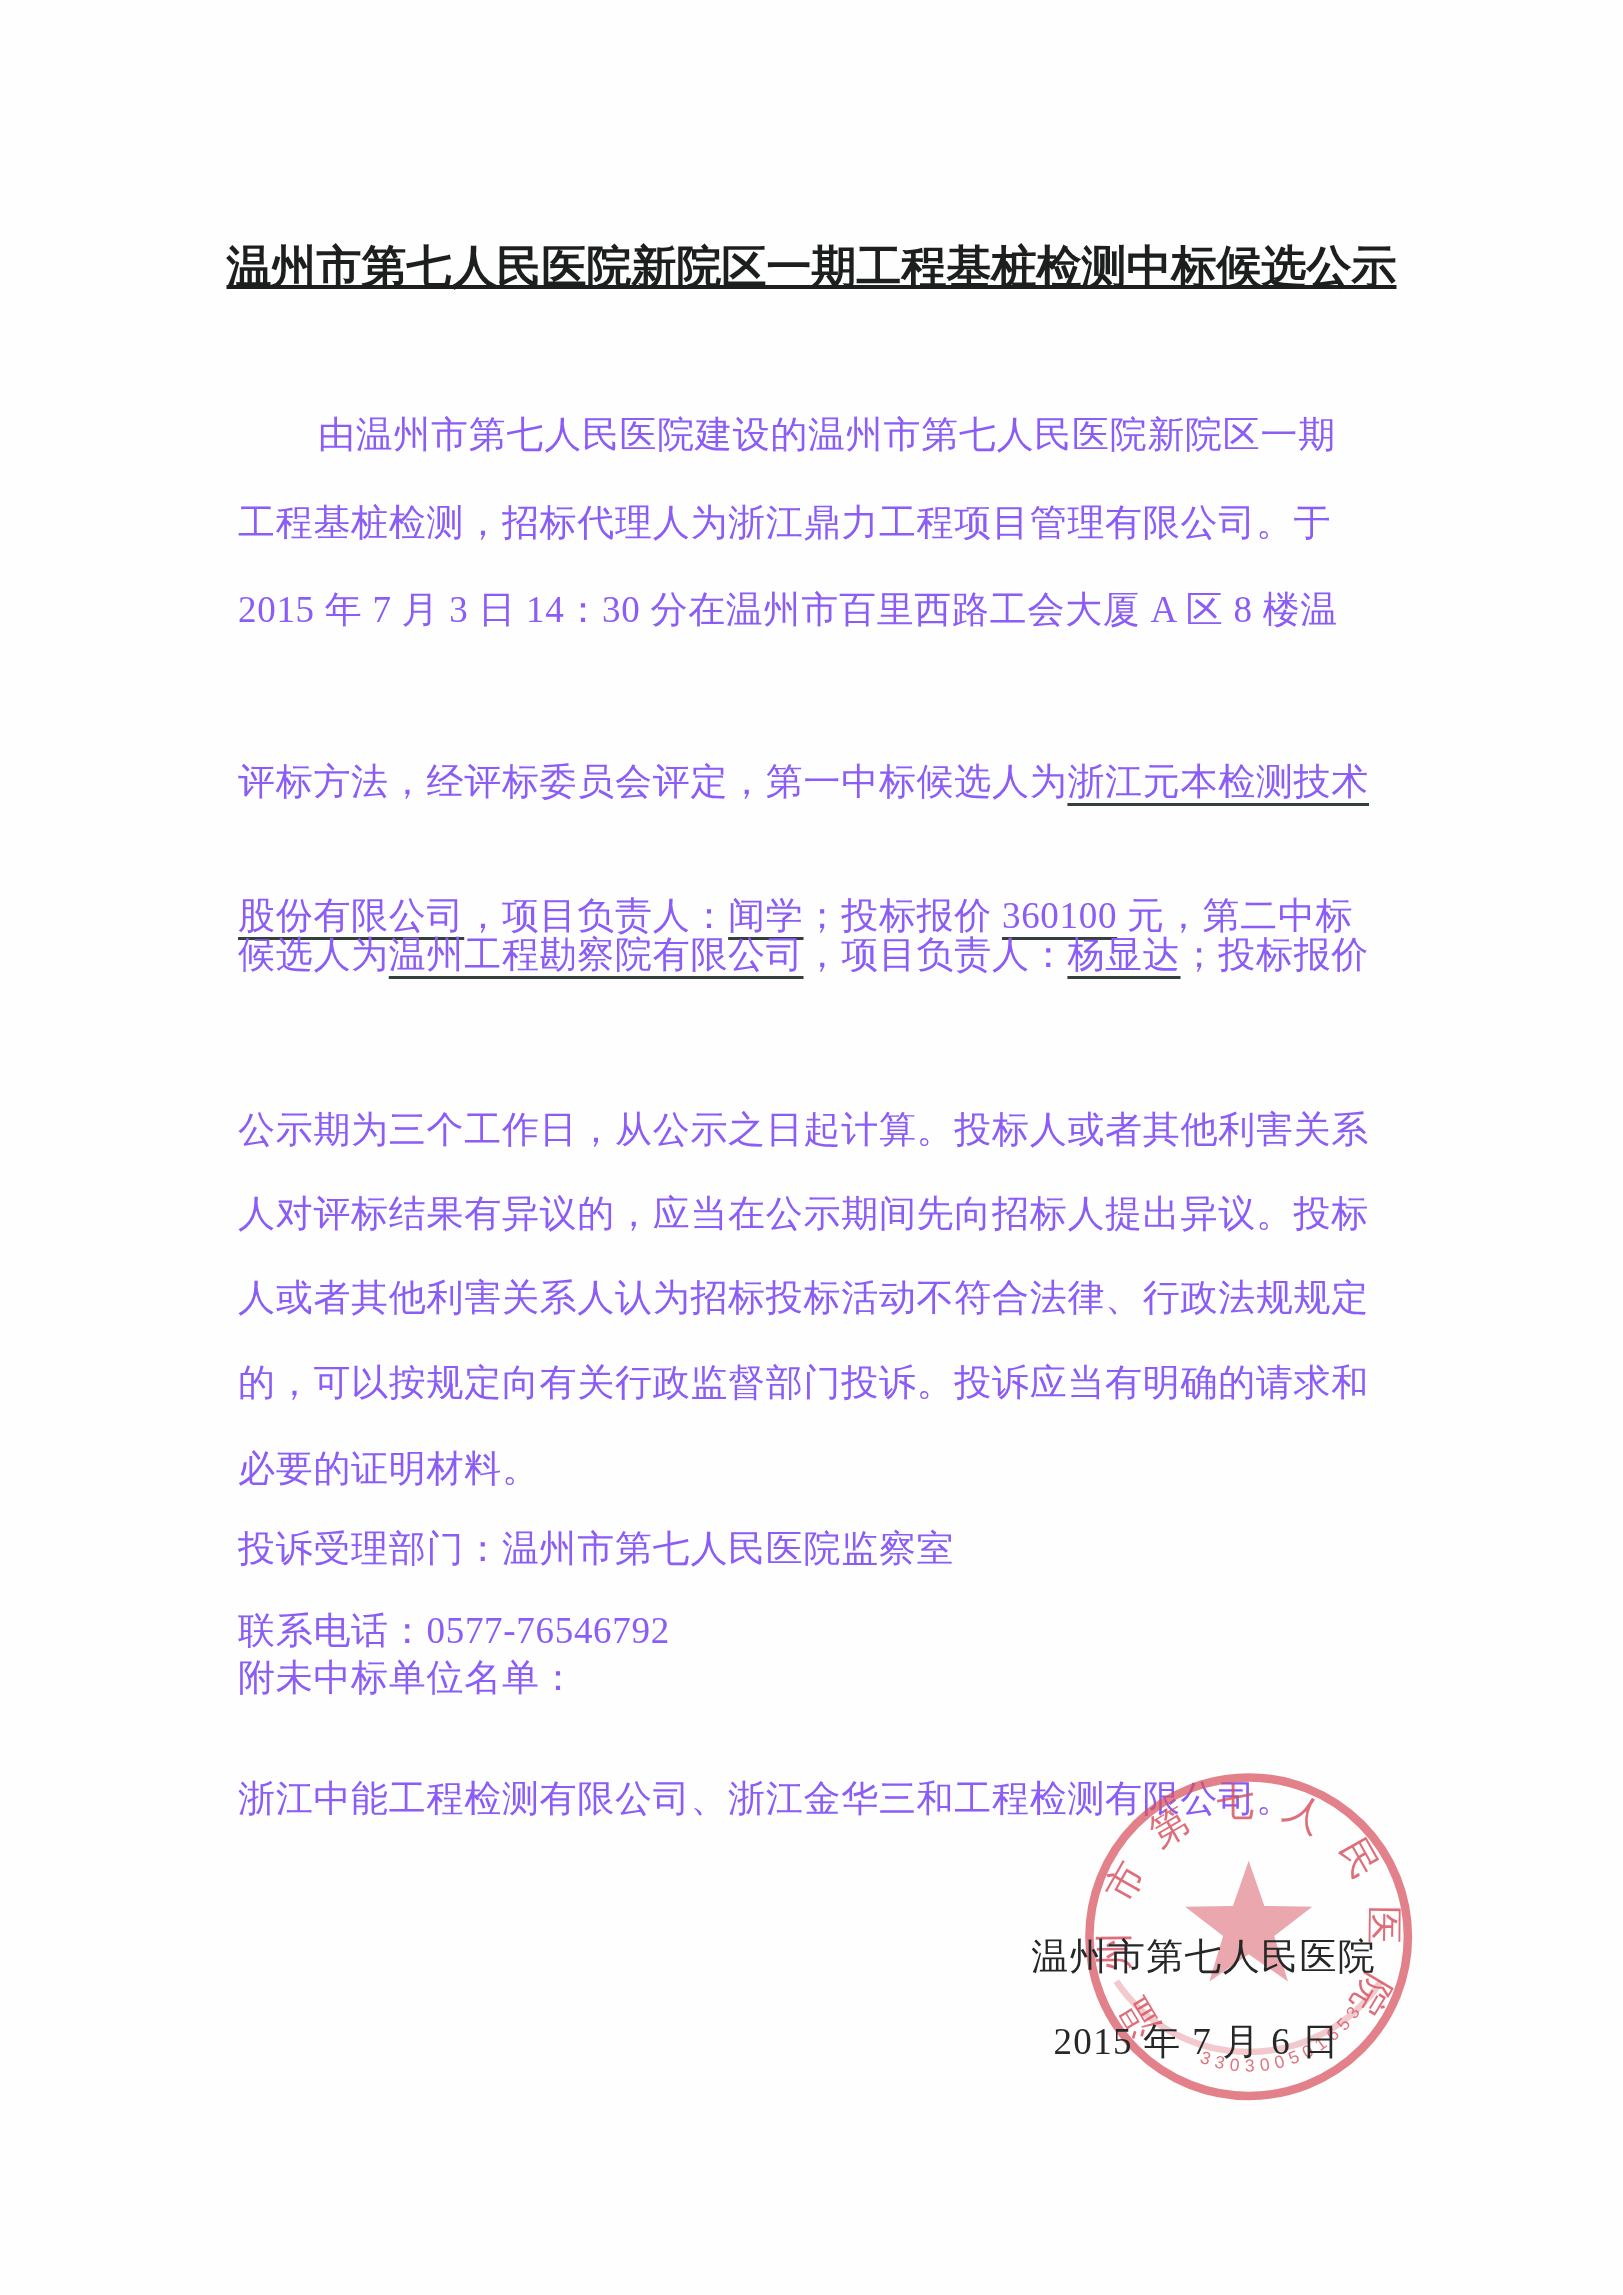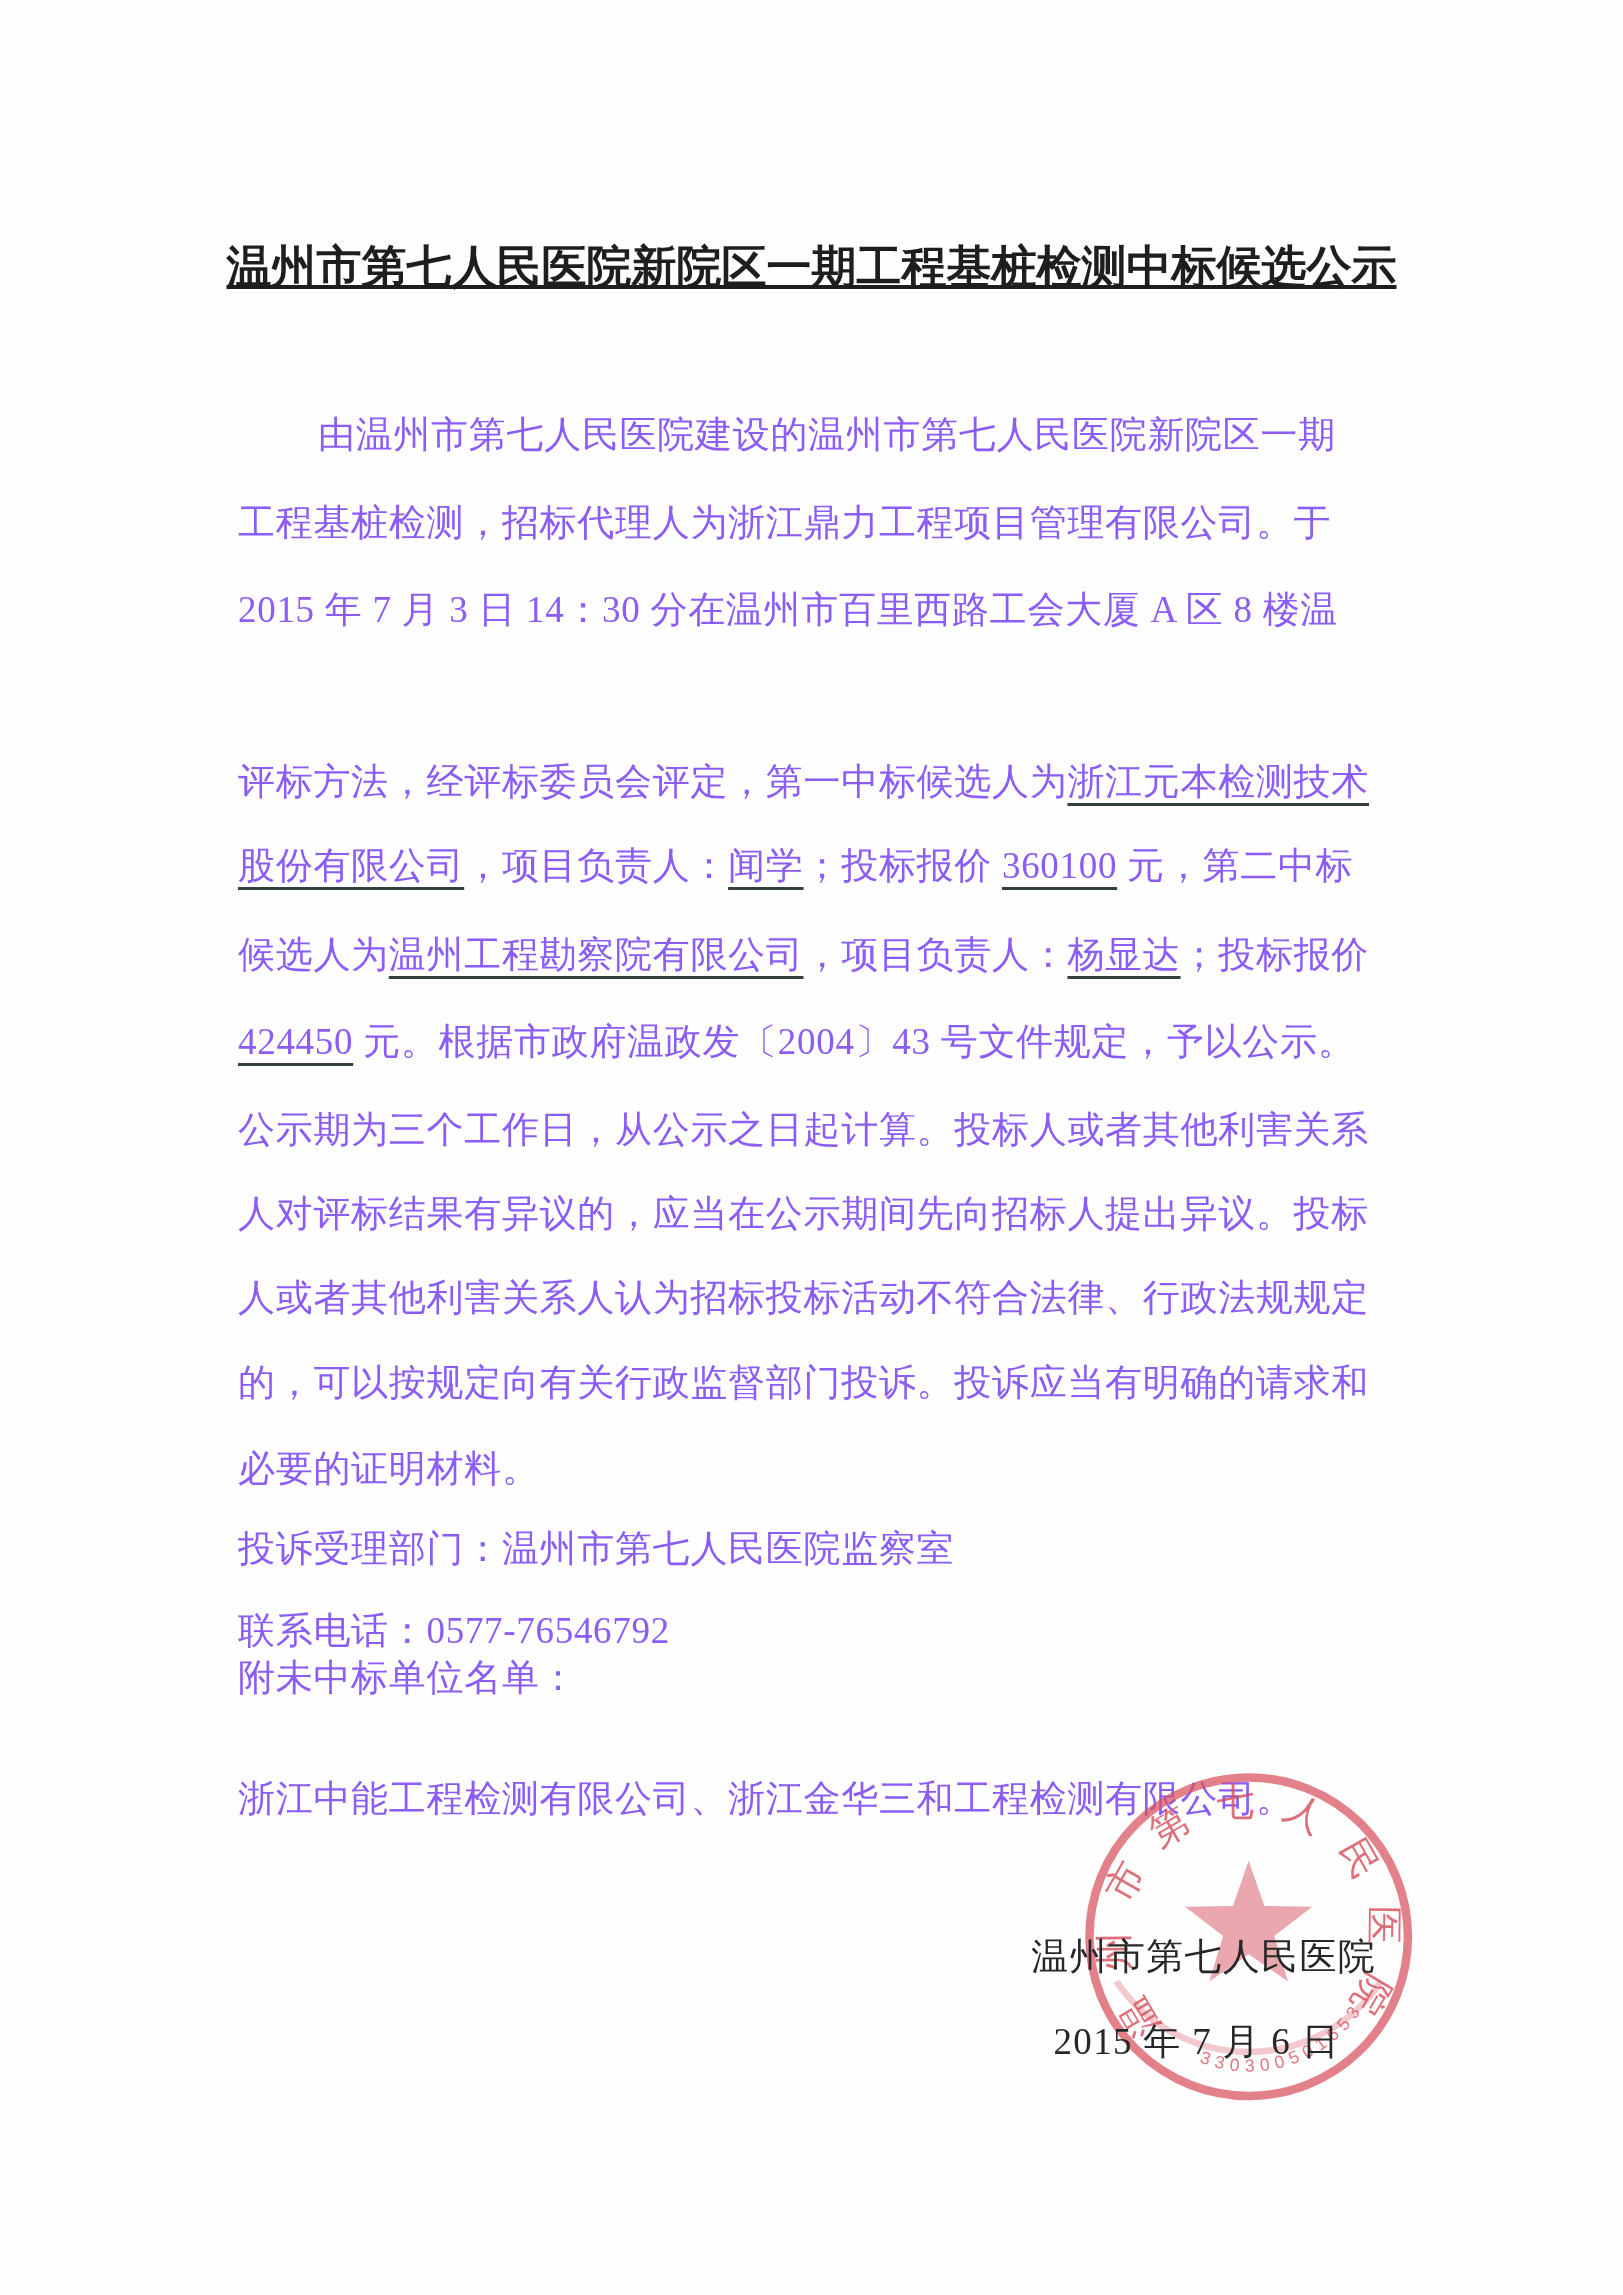--- a/index.html
+++ b/index.html
@@ -62,23 +62,22 @@
 <body>
 
 <div class="page">
 
   <div class="doc-title">温州市第七人民医院新院区一期工程基桩检测中标候选公示</div>
 
   <div class="bline indent" style="top:411px"><span>由温州市第七人民医院建设的温州市第七人民医院新院区一期</span></div>
   <div class="bline" style="top:499px"><span>工程基桩检测，招标代理人为浙江鼎力工程项目管理有限公司。于</span></div>
   <div class="bline" style="top:586px"><span>2015 年 7 月 3 日 14：30 分在温州市百里西路工会大厦 A 区 8 楼温</span></div>
   <div class="bline" style="top:758px"><span>评标方法，经评标委员会评定，第一中标候选人为</span><span class="u">浙江元本检测技术</span></div>
-  <div class="bline" style="top:842px"><span class="u">股份有限公司</span><span>，项目负责人：</span><span class="u">闻学</span><span>；投标报价 </span><span class="u">360100</span><span> 元，第二中标</span></div>
+  <div class="bline" style="top:892px"><span class="u">股份有限公司</span><span>，项目负责人：</span><span class="u">闻学</span><span>；投标报价 </span><span class="u">360100</span><span> 元，第二中标</span></div>
   <div class="bline" style="top:931px"><span>候选人为</span><span class="u">温州工程勘察院有限公司</span><span>，项目负责人：</span><span class="u">杨显达</span><span>；投标报价</span></div>
-  <div class="bline" style="top:1018px"><span class="u">424450</span><span> 元。根据市政府温政发〔2004〕43 号文件规定，予以公示。</span></div>
   <div class="bline" style="top:1106px"><span>公示期为三个工作日，从公示之日起计算。投标人或者其他利害关系</span></div>
   <div class="bline" style="top:1190px"><span>人对评标结果有异议的，应当在公示期间先向招标人提出异议。投标</span></div>
   <div class="bline" style="top:1274px"><span>人或者其他利害关系人认为招标投标活动不符合法律、行政法规规定</span></div>
   <div class="bline" style="top:1359px"><span>的，可以按规定向有关行政监督部门投诉。投诉应当有明确的请求和</span></div>
   <div class="bline" style="top:1445px"><span>必要的证明材料。</span></div>
 
   <div class="bline" style="top:1525px"><span>投诉受理部门：温州市第七人民医院监察室</span></div>
   <div class="bline" style="top:1607px"><span>联系电话：0577-76546792</span></div>
   <div class="bline" style="top:1654px"><span>附未中标单位名单：</span></div>
   <div class="bline" style="top:1775px"><span>浙江中能工程检测有限公司、浙江金华三和工程检测有限公司。</span></div>

